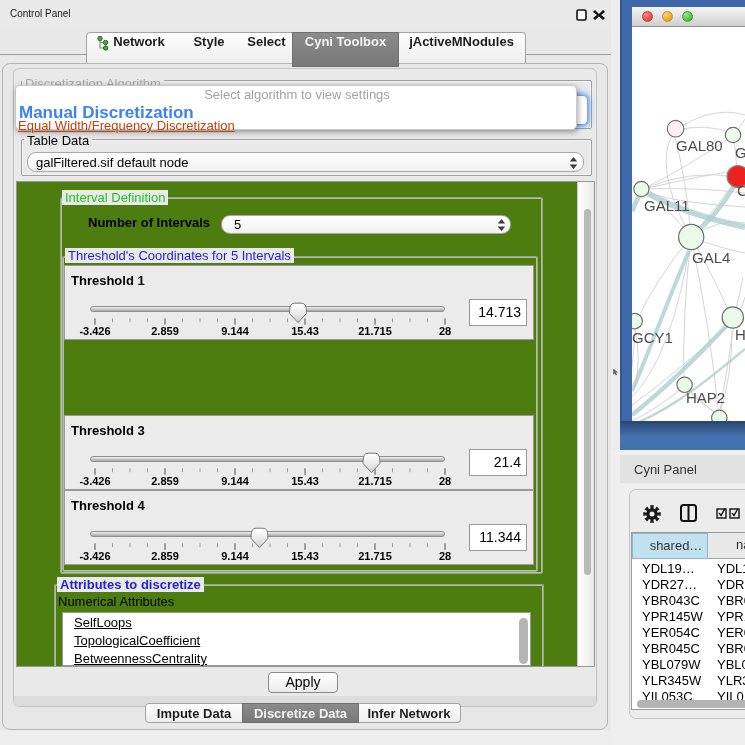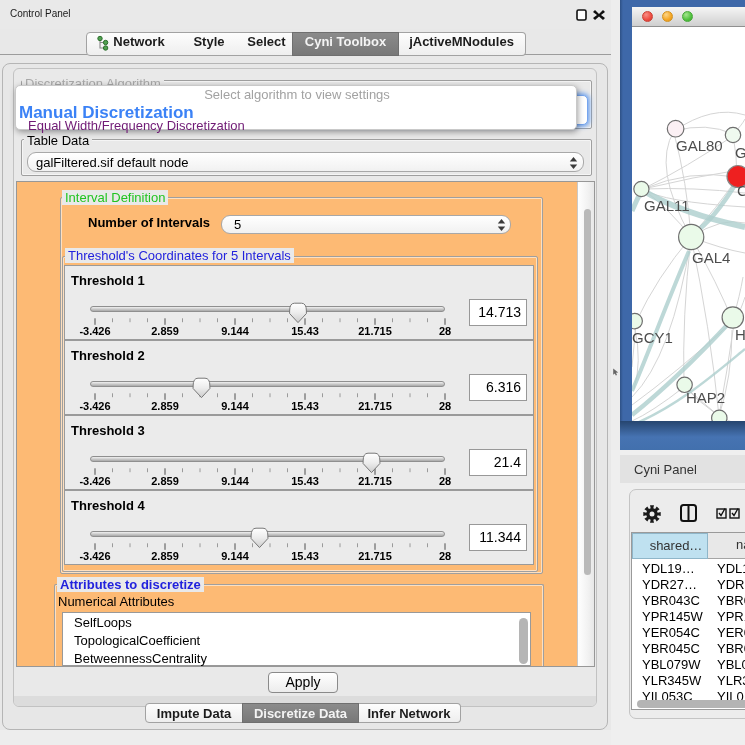--- a/index.html
+++ b/index.html
@@ -4,36 +4,36 @@
 <style>
 html,body{margin:0;padding:0;}
 body{width:745px;height:745px;overflow:hidden;background:#ededed;font-family:"Liberation Sans",sans-serif;}
 #app{position:relative;width:745px;height:745px;overflow:hidden;}
 .abs{position:absolute;}
 
 #cp{position:absolute;left:0;top:0;width:611px;height:730px;background:#e8e8e8;}
 #cp .titlebar{position:absolute;left:0;top:0;width:611px;height:29px;background:#e9e9e9;}
 #cp .title{position:absolute;left:10px;top:8px;font-size:10px;color:#1a1a1a;}
 
-.tab{position:absolute;top:32px;height:24px;border:1px solid #a2a2a2;background:linear-gradient(#fdfdfd,#eeeeee);font-size:13px;font-weight:bold;color:#1c1c1c;text-align:center;line-height:18px;box-sizing:border-box;}
+.tab{position:absolute;top:32px;height:35px;border:1px solid #a2a2a2;background:linear-gradient(#fdfdfd,#eeeeee);font-size:13px;font-weight:bold;color:#1c1c1c;text-align:center;line-height:18px;box-sizing:border-box;}
 .tab.sel{background:linear-gradient(#8b8b8b,#787878);color:#f4f4f4;border-color:#6f6f6f;z-index:3;}
 .tabline{position:absolute;left:0;top:54px;width:611px;height:1px;background:#9c9c9c;}
 
 #outer{position:absolute;left:2px;top:63px;width:606px;height:667px;border:1px solid #b5b5b5;border-radius:8px;background:#e7e7e7;box-sizing:border-box;}
 #inner{position:absolute;left:13px;top:68px;width:584px;height:639px;border:1px solid #c2c2c2;border-radius:6px;background:#e9e9e9;box-sizing:border-box;overflow:hidden;}
 #inner .botband{position:absolute;left:0;bottom:0;width:100%;height:10px;background:#dcdcdc;}
 .groupbox{position:absolute;border:1px solid #9f9f9f;border-radius:2px;box-shadow:inset 0 0 0 1px rgba(255,255,255,.55);box-sizing:border-box;}
 .gtitle{position:absolute;font-size:13px;background:#e9e9e9;padding:0 3px;white-space:nowrap;}
 
 .combo{position:absolute;background:linear-gradient(#ffffff,#f1f1f1);border:1px solid #a8a8a8;border-radius:9px;font-size:13px;color:#000;box-sizing:border-box;}
 .combo .cv{position:absolute;left:8px;top:2px;}
 
 #popup{position:absolute;left:15px;top:85px;width:562px;height:45px;background:#ffffff;border:1px solid #c9c9c9;border-radius:5px;box-shadow:1px 2px 6px rgba(0,0,0,.38);z-index:20;box-sizing:border-box;}
 
-#spane{position:absolute;left:16px;top:181px;width:579px;height:486px;border:1px solid #979797;background:#fdba74;box-sizing:border-box;overflow:hidden;}
+#spane{position:absolute;left:16px;top:181px;width:579px;height:486px;border:1px solid #979797;background:#4d7c0f;box-sizing:border-box;overflow:hidden;}
 #sbarv{position:absolute;left:560px;top:0;width:18px;height:484px;background:linear-gradient(90deg,#ffffff,#f2f2f2 55%,#e4e4e4);border-left:1px solid #c9c9c9;}
 #sbarv .thumb{position:absolute;left:6px;top:27px;width:7px;height:366px;background:#b9b9b9;border-radius:4px;}
 
 .tpanel{position:absolute;left:47px;width:470px;height:75px;border:1px solid #9a9a9a;background:#ebebeb;box-sizing:border-box;}
 .tpanel .ttl{position:absolute;left:6px;top:7px;font-size:13px;font-weight:bold;color:#000;}
 .track{position:absolute;left:25px;top:40px;width:355px;height:6px;border-radius:3px;background:linear-gradient(#f0f0f0,#a8a8a8);border:1px solid #8f8f8f;box-sizing:border-box;}
 .vbox{position:absolute;left:404px;top:33px;width:58px;height:27px;background:#ffffff;border:1px solid #989898;box-sizing:border-box;font-size:14px;text-align:right;line-height:25px;padding-right:5px;}
 
 #numlist{position:absolute;background:#ffffff;border:1px solid #999;box-sizing:border-box;font-size:13px;color:#000;}
 
@@ -129,21 +129,21 @@
         <div class="botband"></div>
       </div>
 
   <div class="groupbox" style="left:21px;top:80px;width:571px;height:49px;"></div>
   <div class="gtitle" style="left:22px;top:76px;font-weight:normal;color:#a8a8a8;">Discretization Algorithm</div>
   <div class="abs" style="left:27px;top:95px;width:559px;height:28px;border:1px solid #76a5ee;border-radius:5px;background:#fff;box-shadow:0 0 4px 2px rgba(92,152,240,.8);"></div>
 
   <div id="popup">
     <div class="abs" style="left:0;top:1px;width:562px;text-align:center;color:#a2a2a2;font-size:13px;">Select algorithm to view settings</div>
     <div class="abs" style="left:3px;top:17px;font-size:17px;font-weight:bold;color:#3b82f6;">Manual Discretization</div>
-    <div class="abs" style="left:12px;top:32px;font-size:13px;color:#701a75;">Equal Width/Frequency Discretization</div>
+    <div class="abs" style="left:2px;top:32px;font-size:13px;color:#c2410c;text-decoration:underline;">Equal Width/Frequency Discretization</div>
   </div>
 
   <div class="groupbox" style="left:21px;top:139px;width:571px;height:37px;"></div>
   <div class="gtitle" style="left:24px;top:133px;">Table Data</div>
   <div class="combo" style="left:27px;top:152px;width:557px;height:20px;">
     <span class="cv">galFiltered.sif default node</span>
     <svg style="position:absolute;right:5px;top:4px" width="9" height="12" viewBox="0 0 9 12">
           <path d="M4.5 0 L8.2 4.4 L0.8 4.4 Z" fill="#3a3a3a"></path>
           <path d="M4.5 12 L8.2 7.6 L0.8 7.6 Z" fill="#3a3a3a"></path>
         </svg>
@@ -170,29 +170,20 @@
 
     <div class="tpanel" style="top:83px;">
       <div class="ttl">Threshold 1</div>
       <div class="track"></div>
       <svg style="position:absolute;left:0;top:0" width="470" height="75" viewBox="0 0 470 75">
             <use href="#tks"></use>
             <use href="#th" x="233"></use>
           </svg>
       <div class="vbox">14.713</div>
     </div>
-    <div class="tpanel" style="top:158px;">
-      <div class="ttl">Threshold 2</div>
-      <div class="track"></div>
-      <svg style="position:absolute;left:0;top:0" width="470" height="75" viewBox="0 0 470 75">
-            <use href="#tks"></use>
-            <use href="#th" x="136.5"></use>
-          </svg>
-      <div class="vbox">6.316</div>
-    </div>
     <div class="tpanel" style="top:233px;">
       <div class="ttl">Threshold 3</div>
       <div class="track"></div>
       <svg style="position:absolute;left:0;top:0" width="470" height="75" viewBox="0 0 470 75">
             <use href="#tks"></use>
             <use href="#th" x="306.5"></use>
           </svg>
       <div class="vbox">21.4</div>
     </div>
     <div class="tpanel" style="top:308px;">
@@ -201,21 +192,21 @@
       <svg style="position:absolute;left:0;top:0" width="470" height="75" viewBox="0 0 470 75">
             <use href="#tks"></use>
             <use href="#th" x="194.5"></use>
           </svg>
       <div class="vbox">11.344</div>
     </div>
 
     <div class="groupbox" style="left:37px;top:402px;width:490px;height:90px;border-bottom:none;"></div>
     <div class="gtitle" style="left:40px;top:395px;color:#2222dd;font-weight:bold;">Attributes to discretize</div>
     <div class="abs" style="left:41px;top:412px;font-size:13px;font-weight:normal;">Numerical Attributes</div>
-    <div id="numlist" style="left:45px;top:430px;width:469px;height:54px;">
+    <div id="numlist" style="left:45px;top:430px;width:469px;height:54px;text-decoration:underline;">
       <div style="margin:2px 0 0 11px;">SelfLoops</div>
       <div style="margin:3px 0 0 11px;">TopologicalCoefficient</div>
       <div style="margin:3px 0 0 11px;">BetweennessCentrality</div>
     </div>
     <div class="abs" style="left:502px;top:436px;width:9px;height:46px;background:#b5b5b5;border-radius:5px;"></div>
   </div>
 
   <div class="abs" style="left:268px;top:672px;width:68px;height:19px;border:1px solid #8a8a8a;border-radius:4px;background:linear-gradient(#ffffff,#ececec);text-align:center;font-size:14px;line-height:18px;">Apply</div>
 
   <div class="tab bt" style="left:145px;width:98px;border-radius:4px 0 0 4px;">Impute Data</div>

